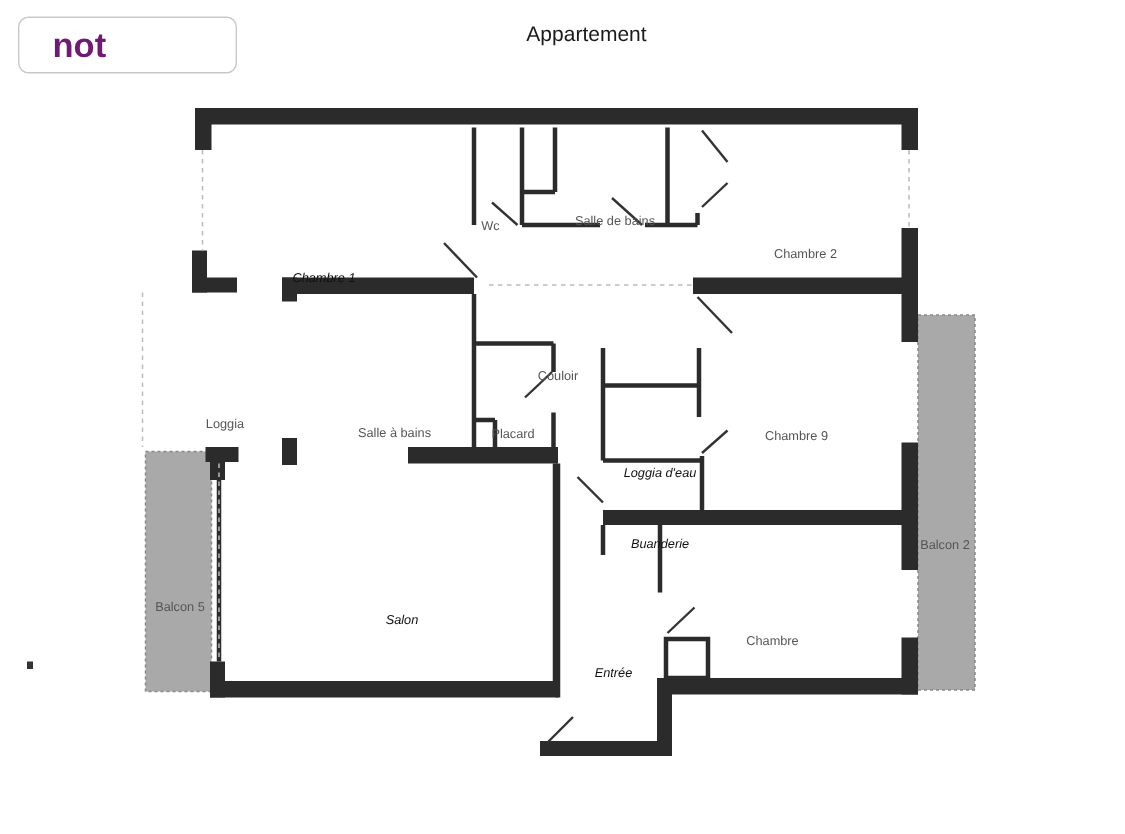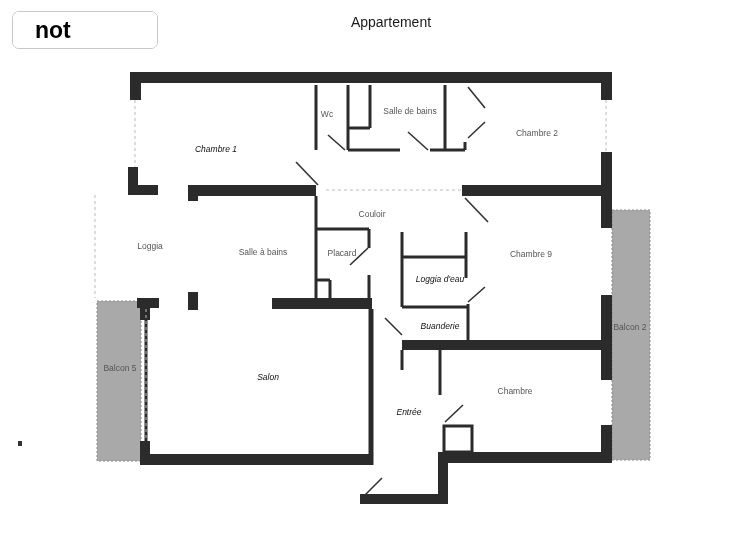--- a/index.html
+++ b/index.html
@@ -1,22 +1,22 @@
 <!DOCTYPE html>
 <html><head>
 <meta charset="utf-8">
 <style>
   html, body { margin:0; padding:0; background:#ffffff; }
   body { width:750px; height:556px; position:relative; overflow:hidden; font-family:"Liberation Sans", sans-serif; }
   .logo { position:absolute; left:12px; top:11px; width:146px; height:38px; border-radius:7px; overflow:hidden; display:flex; border:1px solid #c8c8c8; box-sizing:border-box; }
   .logo .l1 { background:#c4c4c4; color:#ffffff; font-size:23px; letter-spacing:2px; display:flex; align-items:center; padding-left:10px; width:86px; box-sizing:border-box; }
-  .logo .l2 { background:#ffffff; color:#000000; font-size:23px; font-weight:bold; display:flex; align-items:center; padding-left:22px; flex:1; }
+  .logo .l2 { background:#ffffff; color:#701a75; font-size:23px; font-weight:bold; display:flex; align-items:center; padding-left:22px; flex:1; }
   .title { position:absolute; top:14px; left:0; width:782px; text-align:center; font-size:14px; color:#1a1a1a; }
   svg.plan { position:absolute; left:0; top:0; }
-  .lbl { position:absolute; font-size:8.5px; color:#333; white-space:nowrap; transform:translate(-50%,-50%); }
+  .lbl { position:absolute; font-size:8.5px; color:#333; white-space:nowrap; transform:translate(-50%,-50%);margin-top:36px; }
   .lbl.dark { color:#111;font-style:italic; }
   .lbl.grey { color:#555; }
 </style>
 </head>
 <body>
 
 <div class="logo">
   <span class="l2">not</span>
 </div>
 

